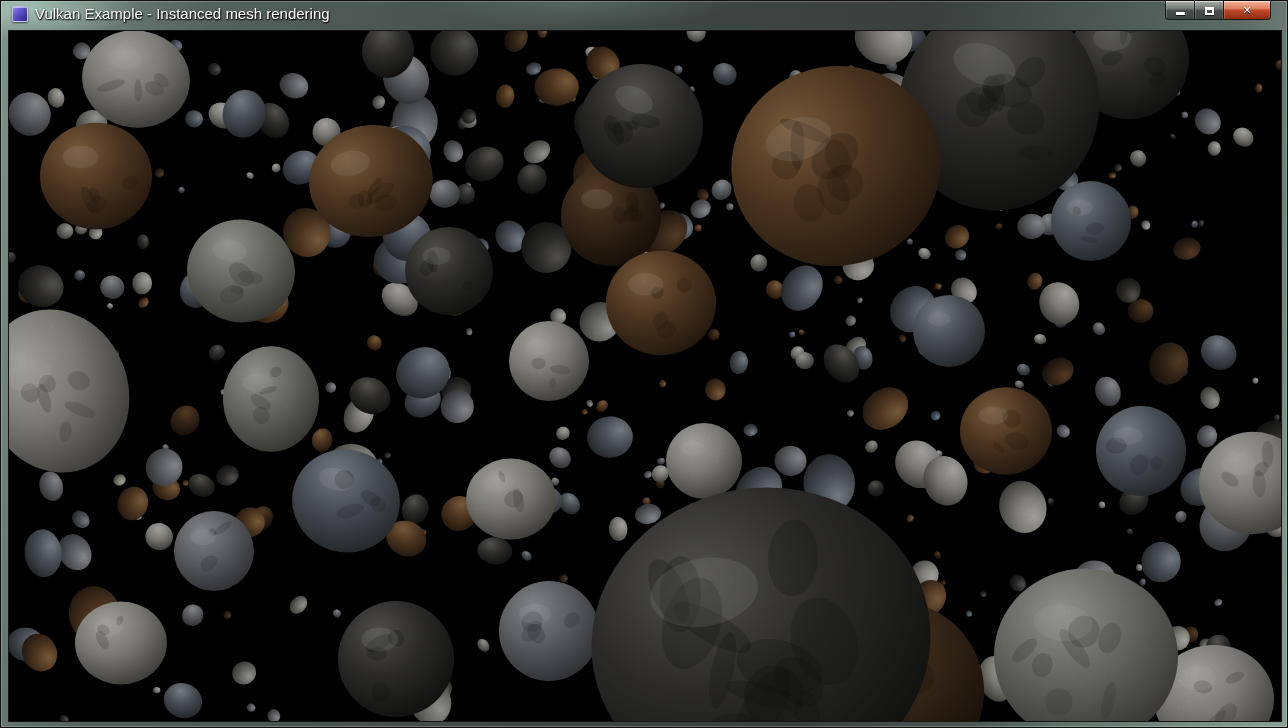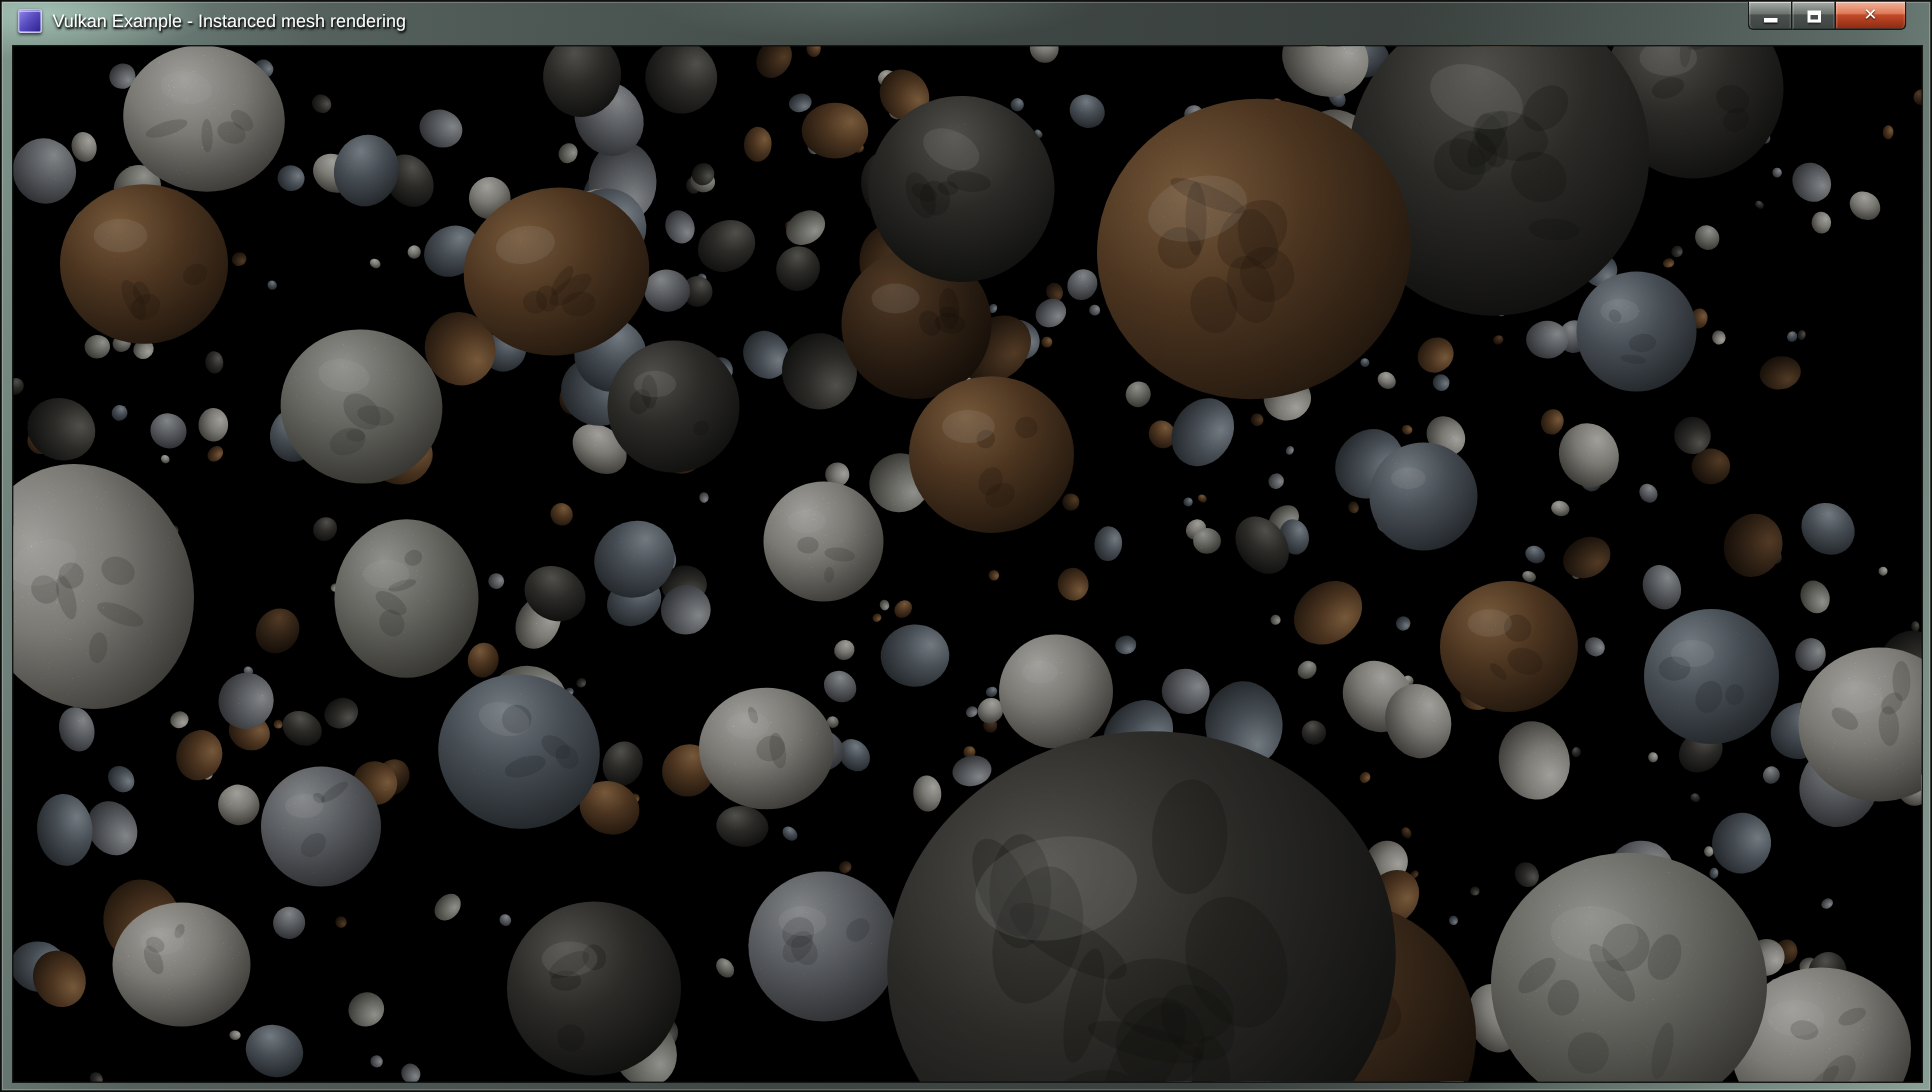--- a/index.html
+++ b/index.html
@@ -18,21 +18,21 @@
     position:absolute;left:0;top:0;width:100%;height:30px;
     display:flex;align-items:center;
   }
   .app-icon{
     width:16px;height:16px;margin-left:11px;margin-top:-4px;flex:0 0 auto;
     border:1px solid rgba(255,255,255,.65);border-radius:2px;box-sizing:border-box;
     background:linear-gradient(135deg,#8f84e8 0%,#5a4ec2 45%,#2e2390 100%);
     box-shadow:0 1px 2px rgba(0,0,0,.6), inset 0 1px 0 rgba(255,255,255,.5);
   }
   .title{
-    margin-left:7px;margin-top:-5px;font-size:12px;color:#ffffff;white-space:nowrap;
+    margin-left:7px;margin-top:-5px;font-size:15px;color:#ffffff;white-space:nowrap;
     text-shadow:0 1px 2px rgba(0,0,0,.9), 1px 1px 1px rgba(0,0,0,.7);
   }
   .caption-buttons{
     position:absolute;top:0;right:16px;display:flex;height:19px;
   }
   .cap-btn{
     position:relative;height:19px;box-sizing:border-box;
     border:1px solid #181b1a;border-top:none;
     background:linear-gradient(#a7aeaa 0%,#6d746f 45%,#4a504d 50%,#3e4441 100%);
     box-shadow: inset 0 1px 0 rgba(255,255,255,.55), inset 1px 0 0 rgba(255,255,255,.18), inset -1px 0 0 rgba(255,255,255,.12);

